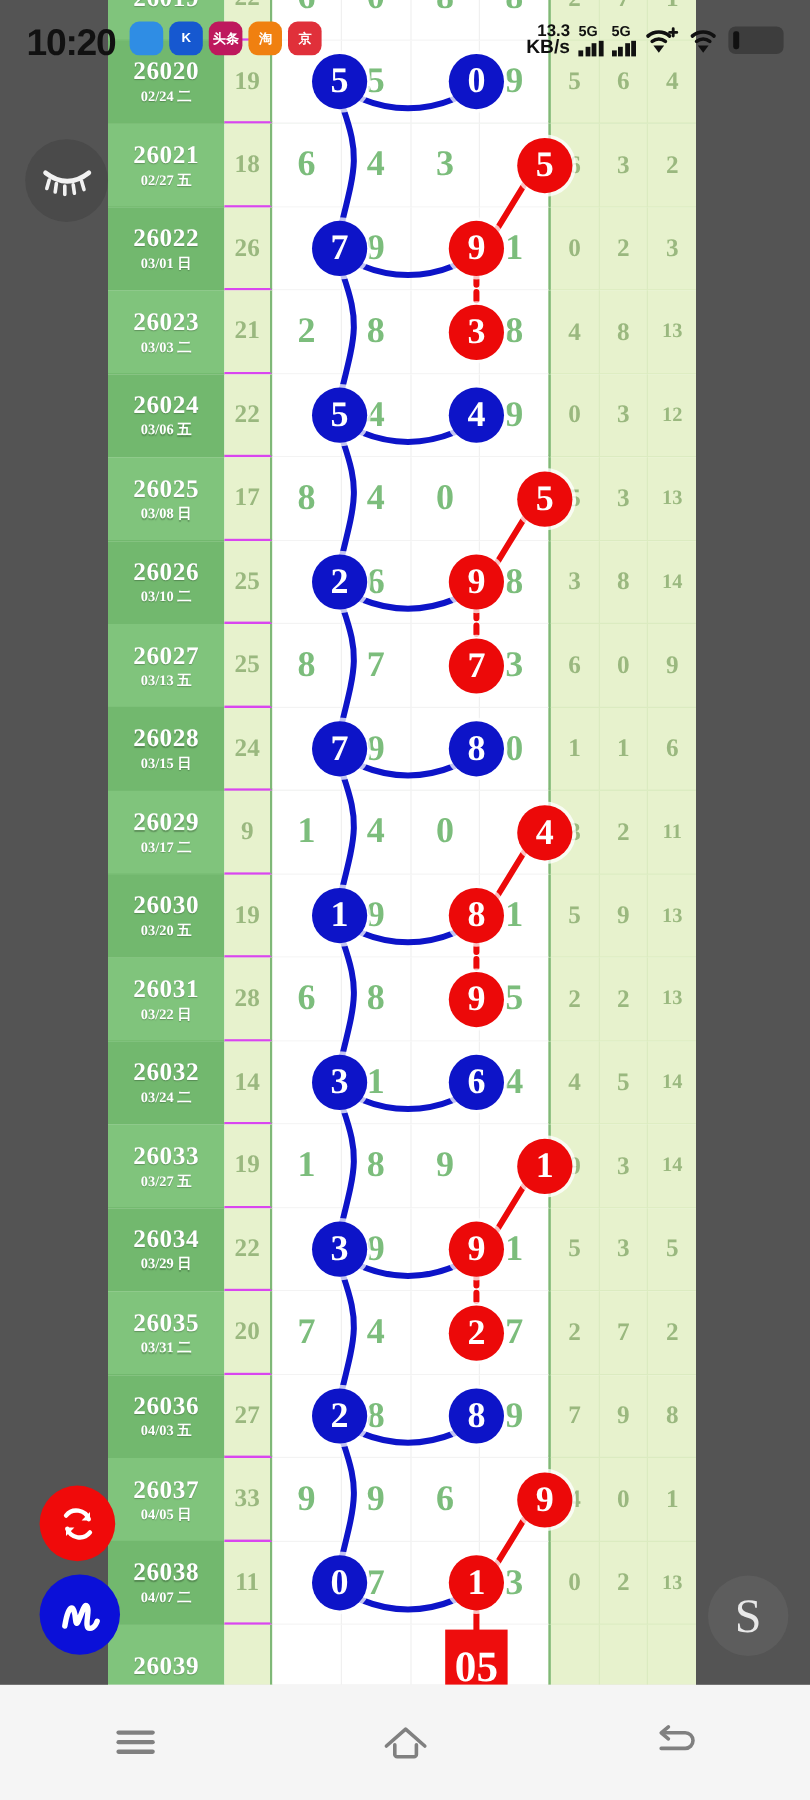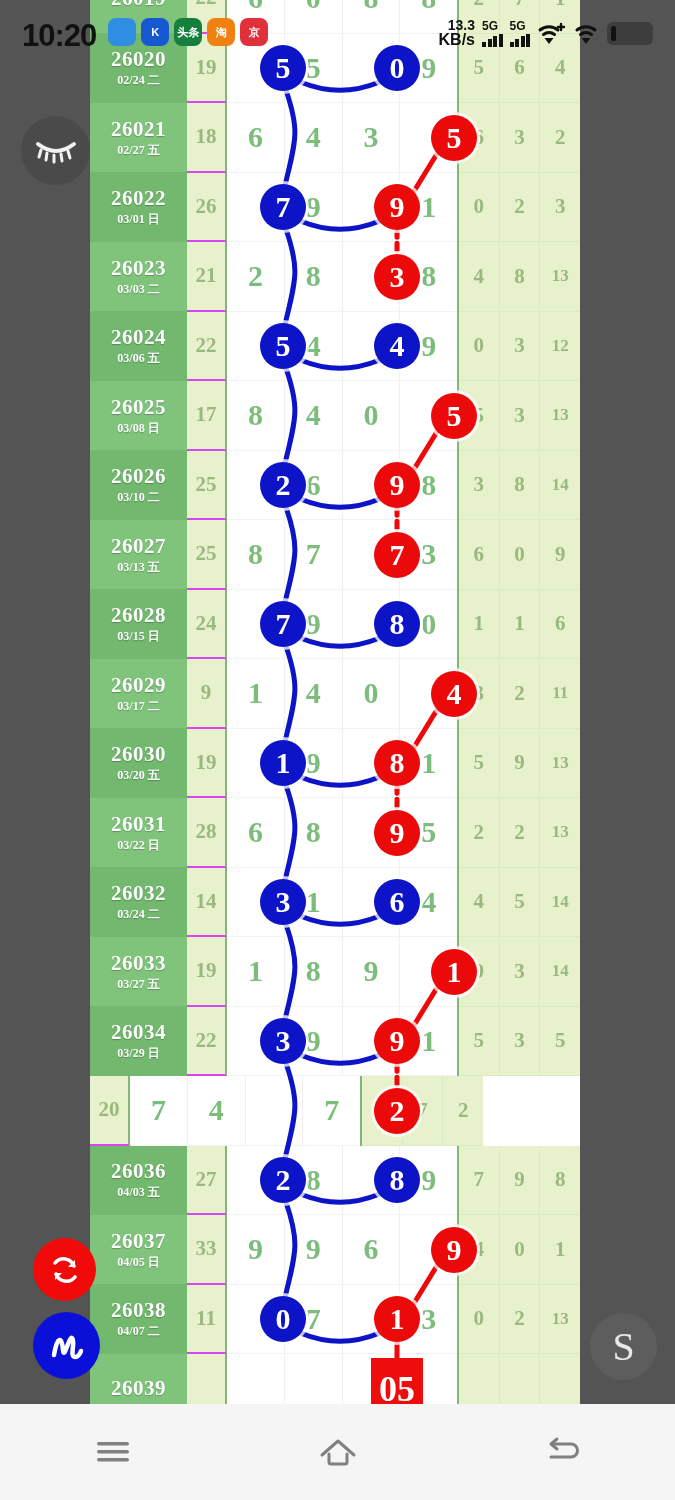--- a/index.html
+++ b/index.html
@@ -396,20 +396,24 @@
           <div class="m-cell" style="color: transparent;">9</div>
           <div class="m-cell">1</div>
         </div>
         <div class="right-cells">
           <div class="r-cell">5</div>
           <div class="r-cell">3</div>
           <div class="r-cell">5</div>
         </div>
       </div>
       <div class="row">
+        <div class="c-issue">
+          <span class="issue-no">26035</span>
+          <span class="issue-date">03/31 二</span>
+        </div>
         <div class="c-sum">20</div>
         <div class="main-cells">
           <div class="m-cell">7</div>
           <div class="m-cell">4</div>
           <div class="m-cell" style="color: transparent;">2</div>
           <div class="m-cell">7</div>
         </div>
         <div class="right-cells">
           <div class="r-cell">2</div>
           <div class="r-cell">7</div>
@@ -549,21 +553,21 @@
     <div class="disc blue" style="left: 170px; top: 1296.25px;">0</div>
     <div class="disc red" style="left: 284px; top: 1296.25px;">1</div>
     <div class="pred-box" style="left: 281px; top: 1357.75px;">05</div>
   </div>
 
 <div id="statusbar">
   <div id="clock">10:20</div>
   <div class="notif-icons">
     <div class="napp" style="background:#2f8de4"></div>
     <div class="napp" style="background:#1658d0">K</div>
-    <div class="napp" style="background:#15803d">头条</div>
+    <div class="napp" style="background:#be185d">头条</div>
     <div class="napp" style="background:#f08010">淘</div>
     <div class="napp" style="background:#e0303a">京</div>
   </div>
 
   <div id="statusright">
     <div class="netspeed">
       <span>13.3</span>
       <small>KB/s</small>
     </div>
     <div class="sig">

